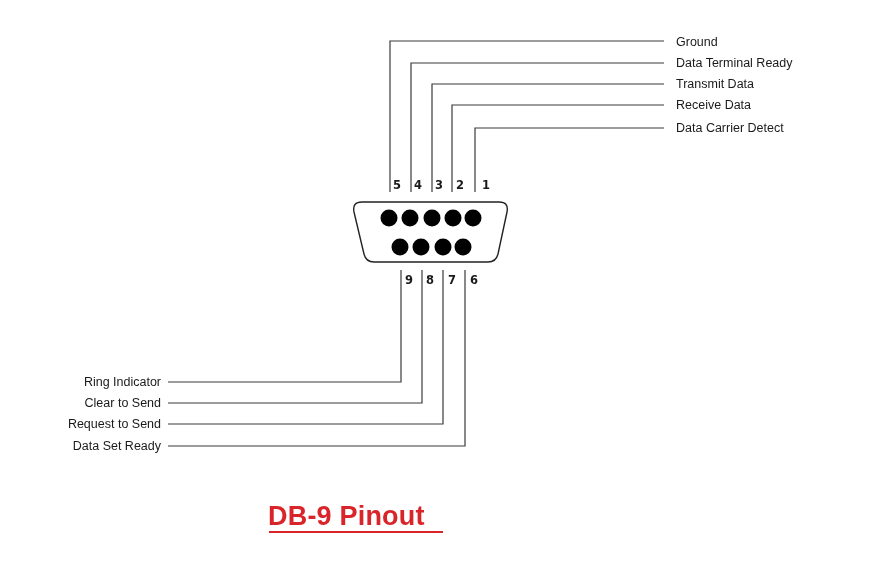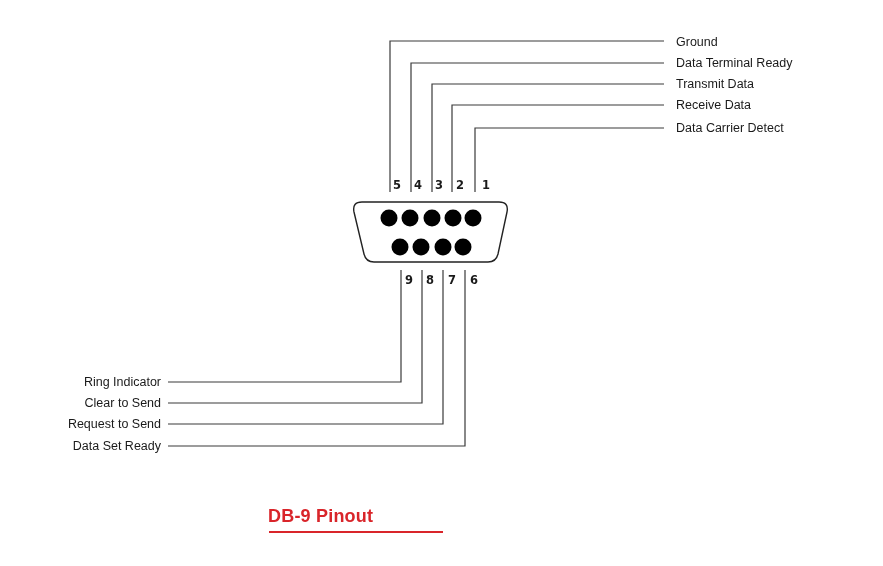--- a/index.html
+++ b/index.html
@@ -1,20 +1,20 @@
 <!DOCTYPE html>
 <html><head>
 <meta charset="utf-8">
 <style>
   html, body { margin: 0; padding: 0; background: #ffffff; }
   body { width: 883px; height: 566px; position: relative; overflow: hidden; font-family: "Liberation Sans", sans-serif; }
   #diagram { position: absolute; left: 0; top: 0; }
   .lbl { font-family: "Liberation Sans", sans-serif; font-size: 12.5px; fill: #1a1a1a; }
   .num { font-family: "DejaVu Sans", sans-serif; font-size: 11.5px; font-weight: bold; fill: #1a1a1a; }
-  .title { position: absolute; left: 268px; top: 500px; font-family: "Liberation Sans", sans-serif; font-weight: bold; font-size: 18px; color: #d9252a; line-height: 32px; letter-spacing: 0.2px; white-space: pre; }
+  .title { position: absolute; left: 268px; top: 500px; font-family: "Liberation Sans", sans-serif; font-weight: bold; font-size: 27px; color: #d9252a; line-height: 32px; letter-spacing: 0.2px; white-space: pre; }
   .title-underline { position: absolute; left: 269px; top: 531px; width: 174px; height: 2px; background: #d9252a; }
 </style>
 </head>
 <body>
 
 <svg id="diagram" width="883" height="566" viewBox="0 0 883 566" xmlns="http://www.w3.org/2000/svg">
 
   <g fill="none" stroke="#3a3a3a" stroke-width="1.2">
     <polyline points="390,192 390,41 664,41"></polyline>
     <polyline points="411,192 411,63 664,63"></polyline>

